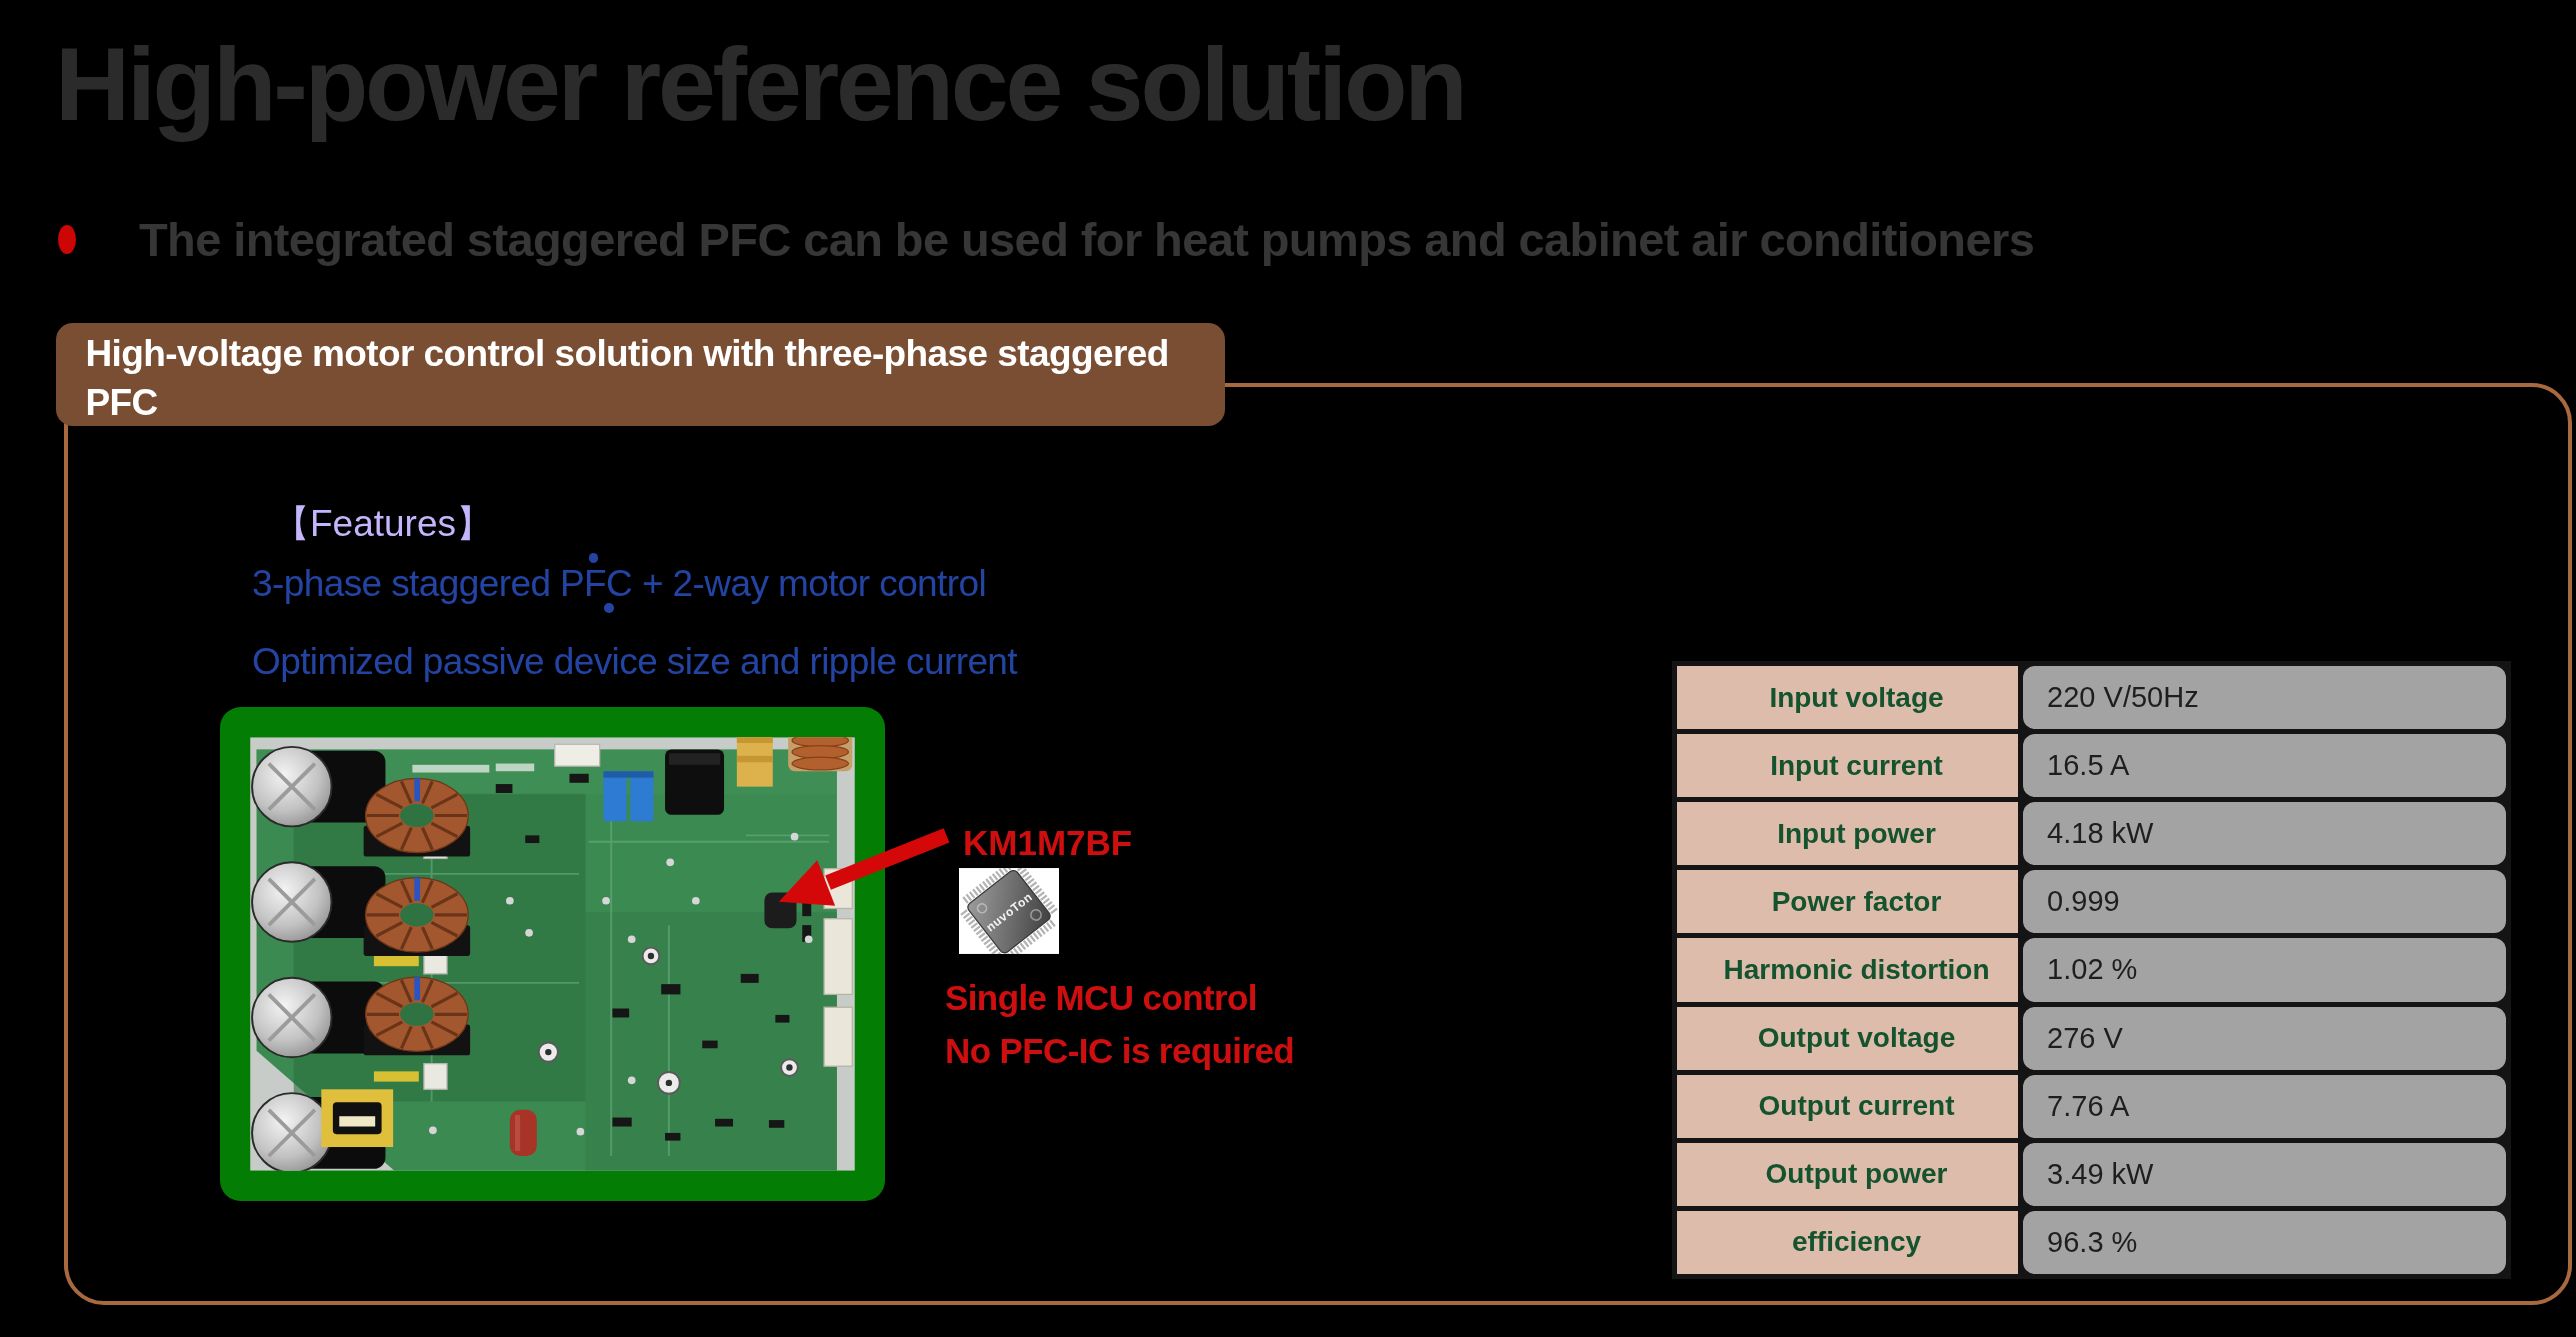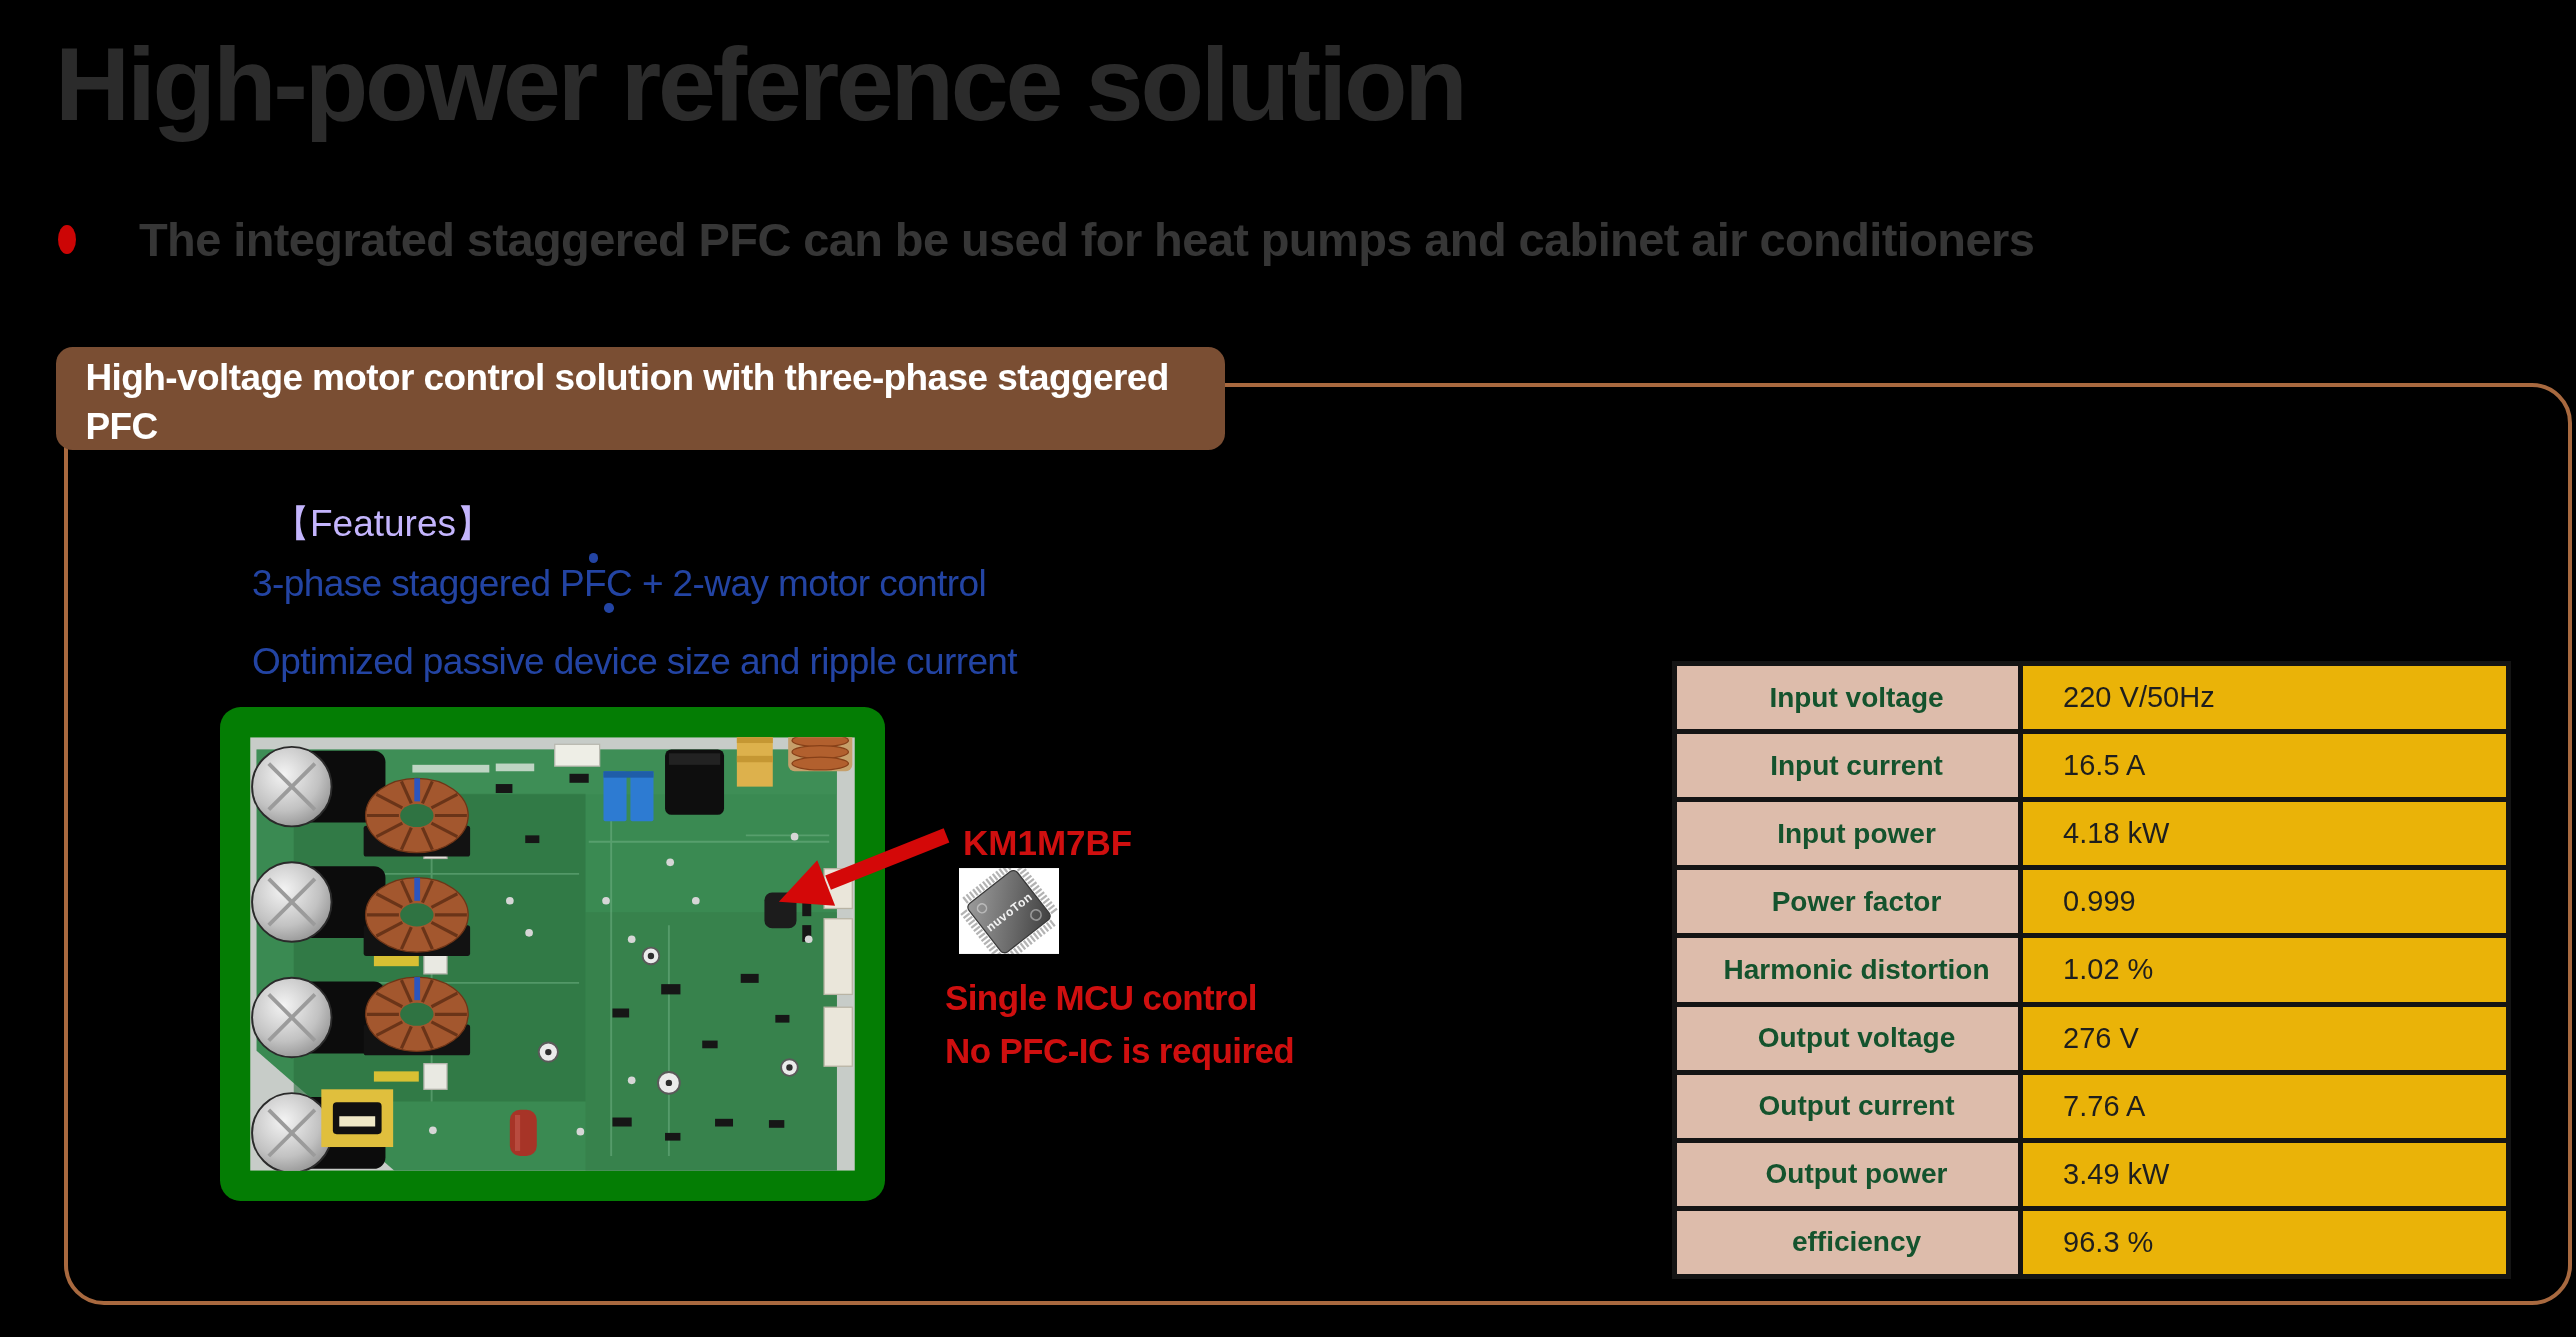--- a/index.html
+++ b/index.html
@@ -32,21 +32,21 @@
     left:64px;top:383px;width:2508px;height:922px;
     box-sizing:border-box;
     border:4.5px solid #a8693f;border-radius:40px;
     background:transparent;
   }
   #solution-header{
     left:56px;top:323px;width:1169px;height:103px;
     box-sizing:border-box;
     background:#7a4e33;border-radius:16.7px;
     color:#ffffff;font-size:37px;font-weight:bold;line-height:49px;
-    padding:6.4px 39px 0 29.5px;letter-spacing:-0.6px;margin-top:24px;
+    padding:6.4px 39px 0 29.5px;letter-spacing:-0.6px;
   }
 
   
   #features-heading{
     left:273px;top:499px;
     font-size:37px;color:#c4b5fd;font-weight:normal;white-space:nowrap;
   }
   .feature-item{display:flex;align-items:center;flex-direction:column;}
   #feature-item-1{left:252px;top:553px;}
   #feature-item-2{left:252px;top:603px;gap:28px;}
@@ -79,24 +79,24 @@
     gap:5.1px;
     background:#141414;
     border:5.1px solid #141414;
   }
   .t-label{
     background:#ddbcab;
     display:flex;align-items:center;justify-content:center;
     font-size:28px;font-weight:bold;color:#14532d;padding-left:18px;
   }
   .t-value{
-    background:#eab308;
+    background:#a3a3a3;
     display:flex;align-items:center;
-    padding-left:40px;
-    font-size:29px;color:#1e1e1e;
+    padding-left:24px;
+    font-size:29px;color:#1e1e1e;border-radius:12px;
   }
 </style>
 </head>
 <body>
 
 <div class="abs" id="slide-title">High-power reference solution</div>
 
 <div class="abs" id="bullet-row">
   <div id="bullet-dot"></div>
   <div id="bullet-text">The integrated staggered PFC can be used for heat pumps and cabinet air conditioners</div>

